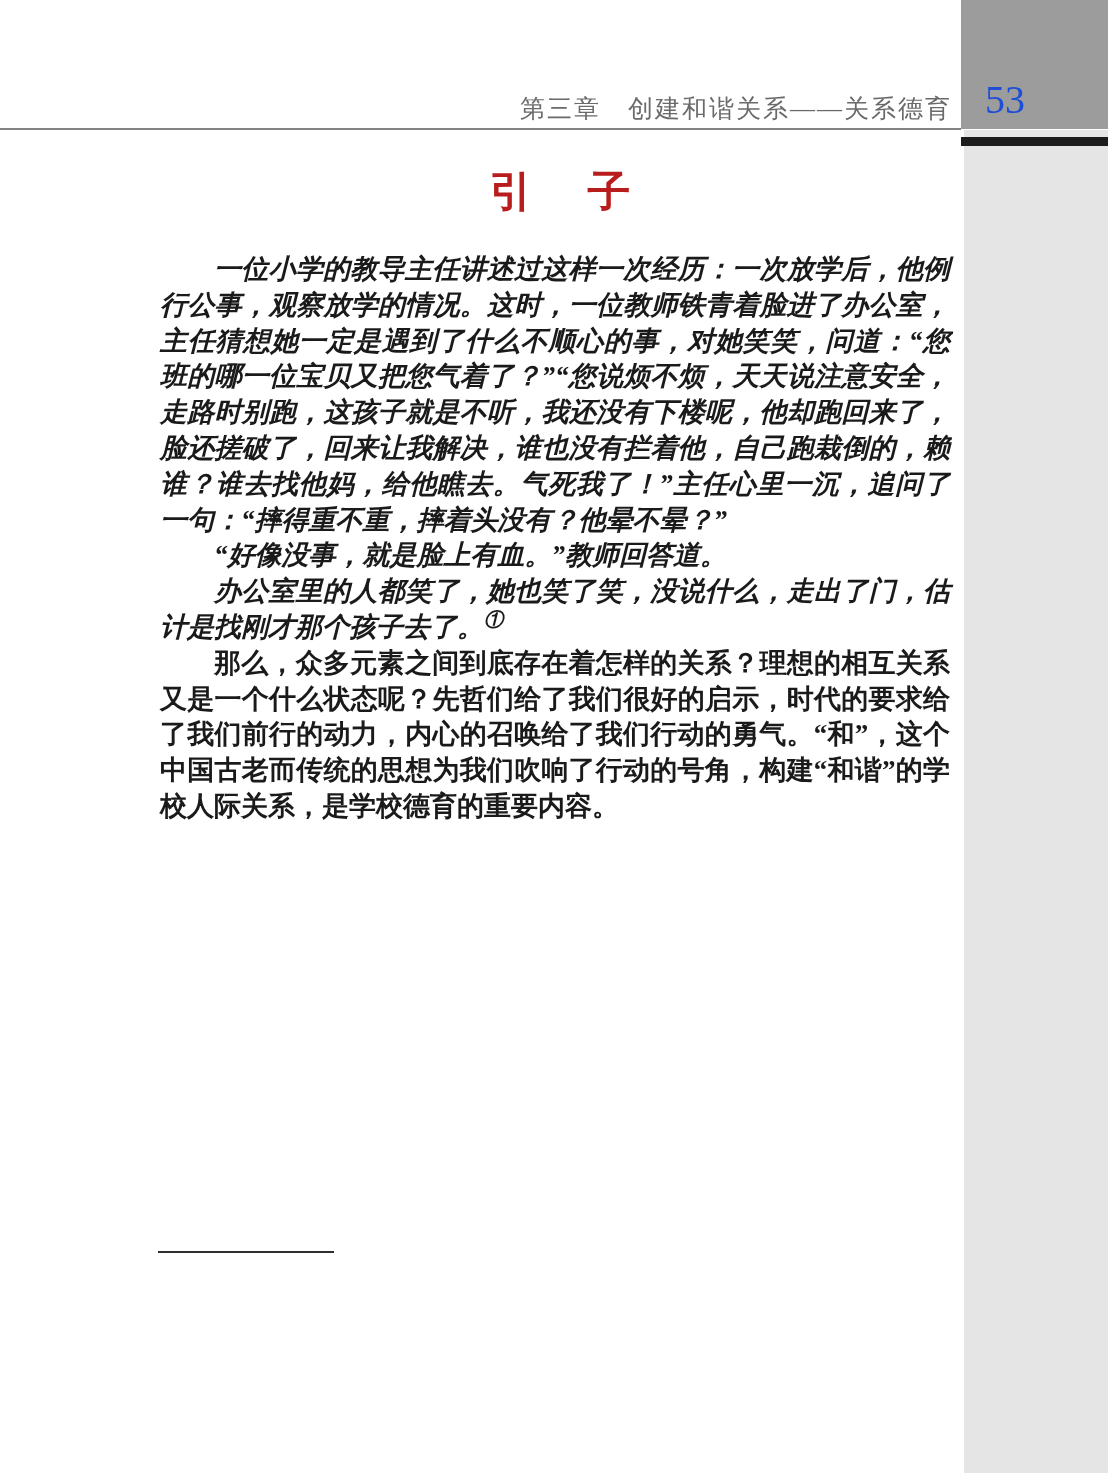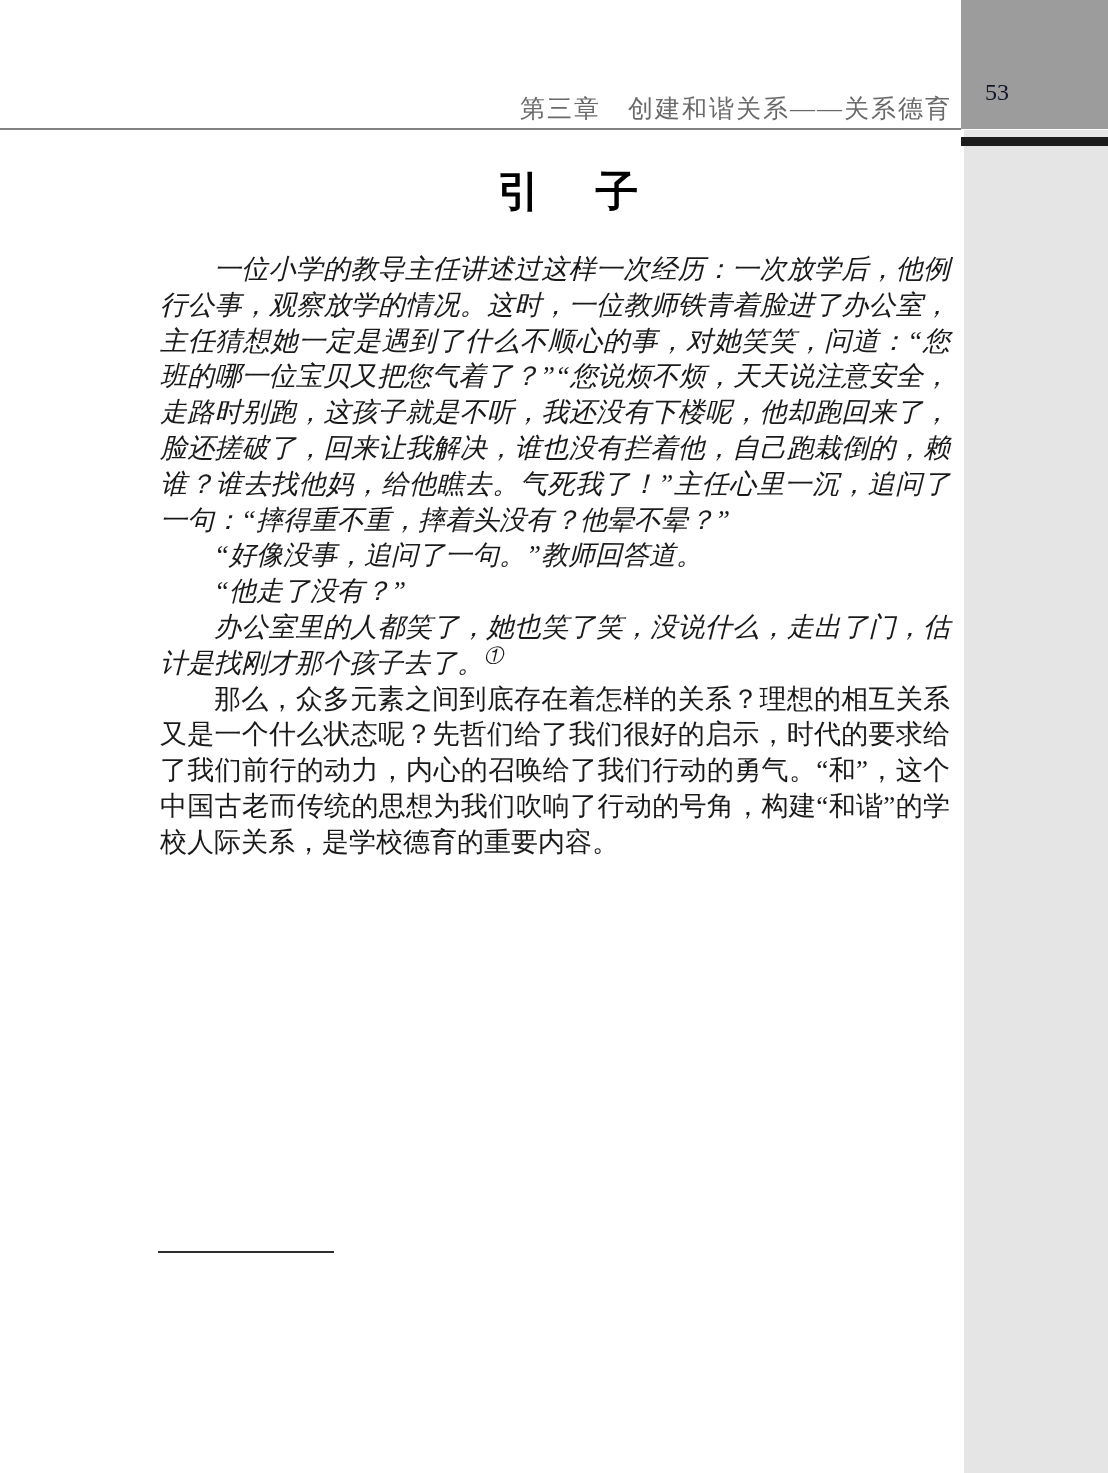--- a/index.html
+++ b/index.html
@@ -13,21 +13,21 @@
     color: #1a1a1a;
   }
 
   
   .corner-gray {
     position: absolute; left: 961px; top: 0; width: 147px; height: 129px;
     background: #9c9c9c;
   }
   .page-num {
     position: absolute; left: 985px; top: 80px;
-    font-size: 24px; color: #0f172a; line-height: 1;
+    font-size: 40px; color: #1d4ed8; line-height: 1;
   }
   .side-panel {
     position: absolute; left: 964px; top: 130px; width: 144px; height: 1343px;
     background: #e5e5e5;
   }
   .side-black {
     position: absolute; left: 961px; top: 137px; width: 147px; height: 9px;
     background: #1c1c1c;
   }
 
@@ -37,32 +37,32 @@
     font-family: Liberation Serif, serif;
     font-size: 25px; color: #6a6a6a; letter-spacing: 2px; white-space: nowrap;
   }
   .head-rule {
     position: absolute; left: 0; top: 128px; width: 961px; height: 2px;
     background: #828282;
   }
 
   
   .chapter-title {
-    position: absolute; left: 176px; top: 166px; width: 790px;
-    text-align: center; font-size: 43px; font-weight: bold; color: #000000;
+    position: absolute; left: 168px; top: 166px; width: 790px;
+    text-align: center; font-size: 43px; font-weight: bold; color: #b91c1c;
     letter-spacing: 6px; line-height: 1.2;
   }
 
   
   .body-text {
     position: absolute; left: 160px; top: 252px; width: 790px;
     font-size: 27px; line-height: 35.8px; text-align: justify;
     color: #1a1a1a;
   }
-  .body-text p { margin: 0; text-indent: 2em; }
+  .body-text p { margin: 0; text-indent: 2em; font-weight: bold; }
   .kai { font-style: italic; }   
   .song { font-style: normal; }  
   .fn-ref { font-size: 0.7em; vertical-align: super; line-height: 0; }
 
   
   .fn-rule {
     position: absolute; left: 158px; top: 1251px; width: 176px; height: 2px;
     background: #2e2e2e;
   }
   .footnote {
@@ -82,21 +82,20 @@
   <div class="side-panel"></div>
   <div class="side-black"></div>
 
   <div class="running-head">第三章　创建和谐关系——关系德育</div>
   <div class="head-rule"></div>
 
   <div class="chapter-title">引　子</div>
 
   <div class="body-text">
     <p class="kai">一位小学的教导主任讲述过这样一次经历：一次放学后，他例行公事，观察放学的情况。这时，一位教师铁青着脸进了办公室，主任猜想她一定是遇到了什么不顺心的事，对她笑笑，问道：“您班的哪一位宝贝又把您气着了？”“您说烦不烦，天天说注意安全，走路时别跑，这孩子就是不听，我还没有下楼呢，他却跑回来了，脸还搓破了，回来让我解决，谁也没有拦着他，自己跑栽倒的，赖谁？谁去找他妈，给他瞧去。气死我了！”主任心里一沉，追问了一句：“摔得重不重，摔着头没有？他晕不晕？”</p>
-    <p class="kai">“好像没事，追问了一句。”教师回答道。</p>
-    <p class="kai">“他走了没有？”</p>
+    <p class="kai">“好像没事，就是脸上有血。”教师回答道。</p>
     <p class="kai"><span>办公室里的人都笑了，她也笑了笑，没说什么，走出了门，估计是找刚才那个孩子去了。</span><span class="fn-ref">①</span></p>
     <p class="song">那么，众多元素之间到底存在着怎样的关系？理想的相互关系又是一个什么状态呢？先哲们给了我们很好的启示，时代的要求给了我们前行的动力，内心的召唤给了我们行动的勇气。“和”，这个中国古老而传统的思想为我们吹响了行动的号角，构建“和谐”的学校人际关系，是学校德育的重要内容。</p>
   </div>
 
   <div class="fn-rule"></div>
 
 </div>
 
 </body></html>

